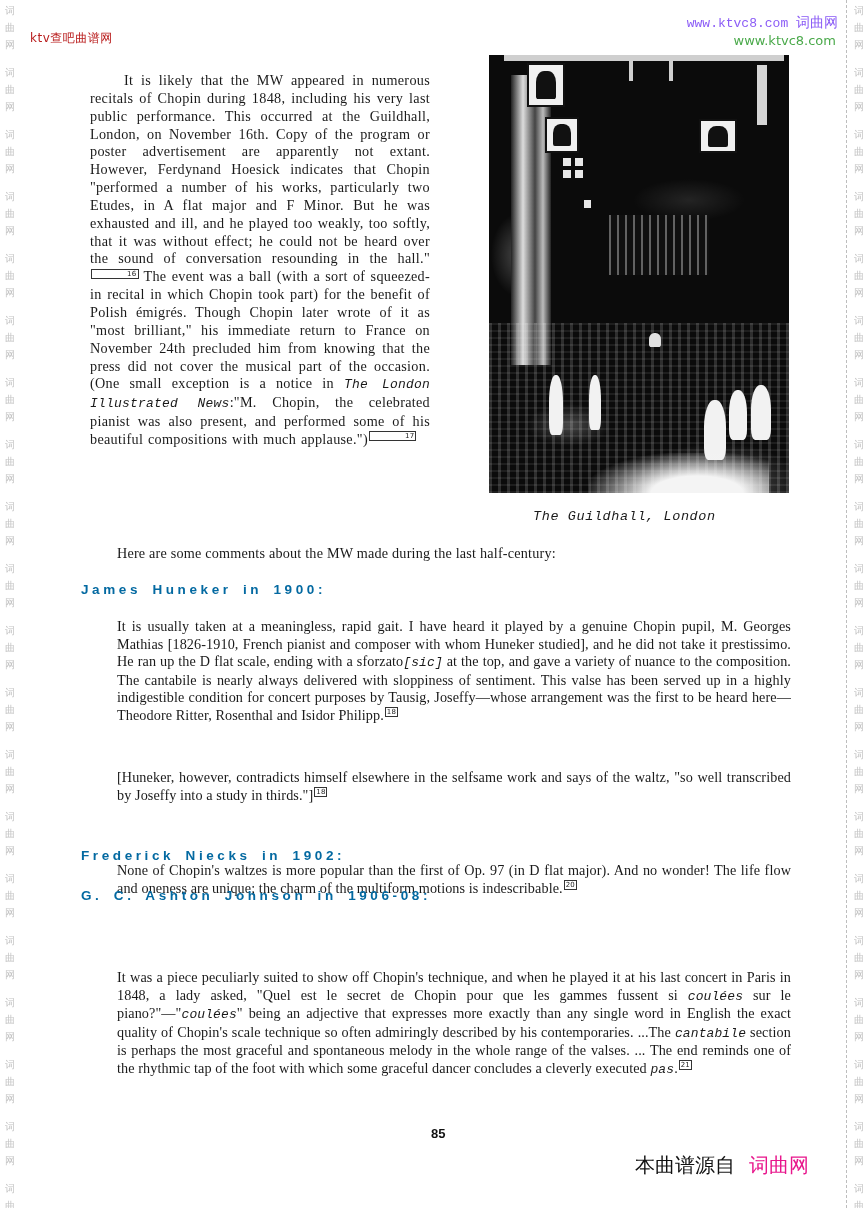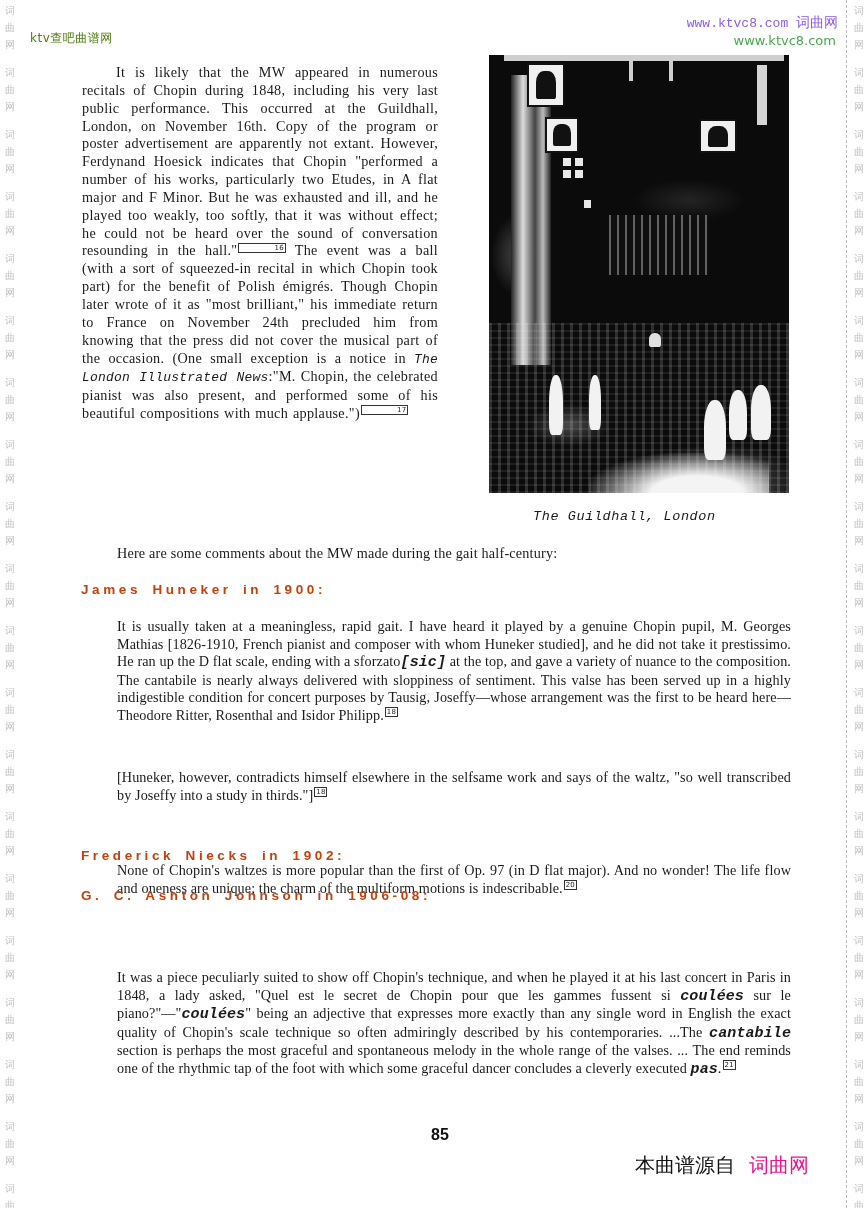--- a/index.html
+++ b/index.html
@@ -48,21 +48,21 @@
     }
     .side-col.right .wm-char { padding-left: 3px; }
 
     
     .hdr-left {
       position: absolute;
       left: 30px;
       top: 30px;
       font-family: "DejaVu Sans", sans-serif;
       font-size: 12px;
-      color: #4d7c0f;
+      color: #b91c1c;
       letter-spacing: 0.5px;
     }
     .hdr-right {
       position: absolute;
       right: 28px;
       top: 14px;
       font-family: "Liberation Mono", monospace;
       font-size: 13px;
       color: #8b5cf6;
     }
@@ -85,21 +85,21 @@
       position: absolute;
       left: 82px;
       top: 64px;
       width: 356px;
       font-size: 14.2px;
       line-height: 17.85px;
       text-align: justify;
       letter-spacing: 0.3px;
       word-spacing: 1px;
     }
-    .intro-col p { margin: 0; text-indent: 34px; }
+    .intro-col p { margin: 8px; text-indent: 34px; }
     .mono-it {
       font-family: "Liberation Mono", "DejaVu Sans Mono", monospace;
       font-style: italic;
       font-size: 13px;
       letter-spacing: 0.2px;
     }
     .fn {
       display: inline-block;
       font-family: "DejaVu Sans", sans-serif;
       font-size: 7px;
@@ -183,46 +183,45 @@
     }
 
     .section-title {
       position: absolute;
       left: 81px;
       font-family: "Liberation Sans", "DejaVu Sans", sans-serif;
       font-weight: bold;
       font-size: 13.5px;
       letter-spacing: 3.6px;
       word-spacing: 4px;
-      color: #c2410c;
+      color: #0369a1;
     }
 
     .quote {
       position: absolute;
       left: 117px;
       width: 674px;
       font-size: 14.2px;
       line-height: 17.6px;
       text-align: justify;
       letter-spacing: 0.1px;
     }
     .quote p { margin: 0; }
     .it-serif {
       font-family: "Liberation Mono", "DejaVu Sans Mono", monospace;
       font-style: italic;
-      font-size: 15px;
-      font-weight: bold;
+      font-size: 13px;
     }
 
     .page-num {
       position: absolute;
       left: 431px;
       top: 1126px;
       font-family: "Liberation Sans", sans-serif;
-      font-size: 16px;
+      font-size: 13px;
       font-weight: bold;
       color: #111;
     }
 
     .footer-source {
       position: absolute;
       left: 635px;
       top: 1152px;
       font-family: "DejaVu Sans", sans-serif;
       font-size: 20px;
@@ -475,21 +474,21 @@
   <div class="figs" style="left:60px; top:320px; width:14px; height:60px;"></div>
   <div class="figs" style="left:100px; top:320px; width:12px; height:55px;"></div>
   <div class="figs" style="left:215px; top:345px; width:22px; height:60px;"></div>
   <div class="figs" style="left:240px; top:335px; width:18px; height:50px;"></div>
   <div class="figs" style="left:262px; top:330px; width:20px; height:55px;"></div>
   <div class="figs" style="left:160px; top:278px; width:12px; height:14px; background:#e0e0e0;"></div>
   <div style="position:absolute; left:100px; right:20px; bottom:0; height:40px; background:radial-gradient(ellipse at 60% 100%, #f4f4f4 30%, transparent 75%);"></div>
 </div>
 <div class="caption">The Guildhall, London</div>
 
-<div class="lead">Here are some comments about the MW made during the gait half-century:</div>
+<div class="lead">Here are some comments about the MW made during the last half-century:</div>
 
 <div class="section-title" style="top:582px;">James Huneker in 1900:</div>
 <div class="quote" style="top:618px;">
   <p><span>It is usually taken at a meaningless, rapid gait. I have heard it played by a genuine Chopin pupil, M. Georges Mathias [1826-1910, French pianist and composer with whom Huneker studied], and he did not take it prestissimo. He ran up the D flat scale, ending with a sforzato</span><span class="it-serif">[sic]</span><span> at the top, and gave a variety of nuance to the composition. The cantabile is nearly always delivered with sloppiness of sentiment. This valse has been served up in a highly indigestible condition for concert purposes by Tausig, Joseffy—whose arrangement was the first to be heard here—Theodore Ritter, Rosenthal and Isidor Philipp.</span><span class="fn">18</span></p>
 </div>
 <div class="quote" style="top:769px;">
   <p><span>[Huneker, however, contradicts himself elsewhere in the selfsame work and says of the waltz, "so well transcribed by Joseffy into a study in thirds."]</span><span class="fn">18</span></p>
 </div>
 
 <div class="section-title" style="top:828px;margin-top:20px;">Frederick Niecks in 1902:</div>

